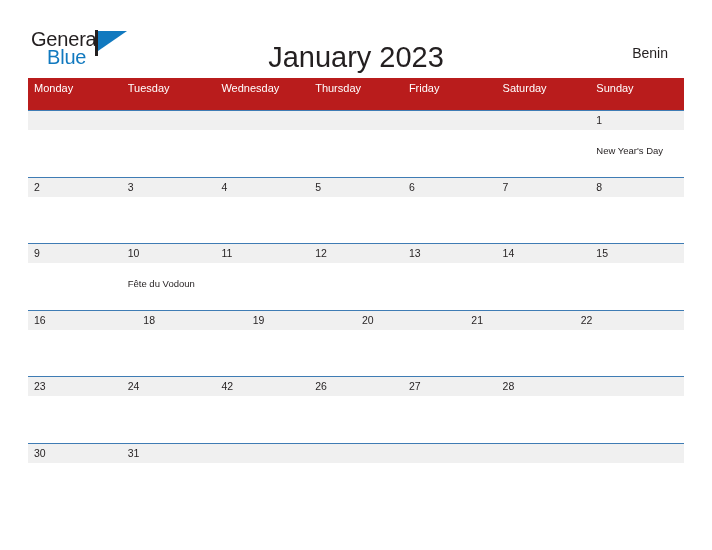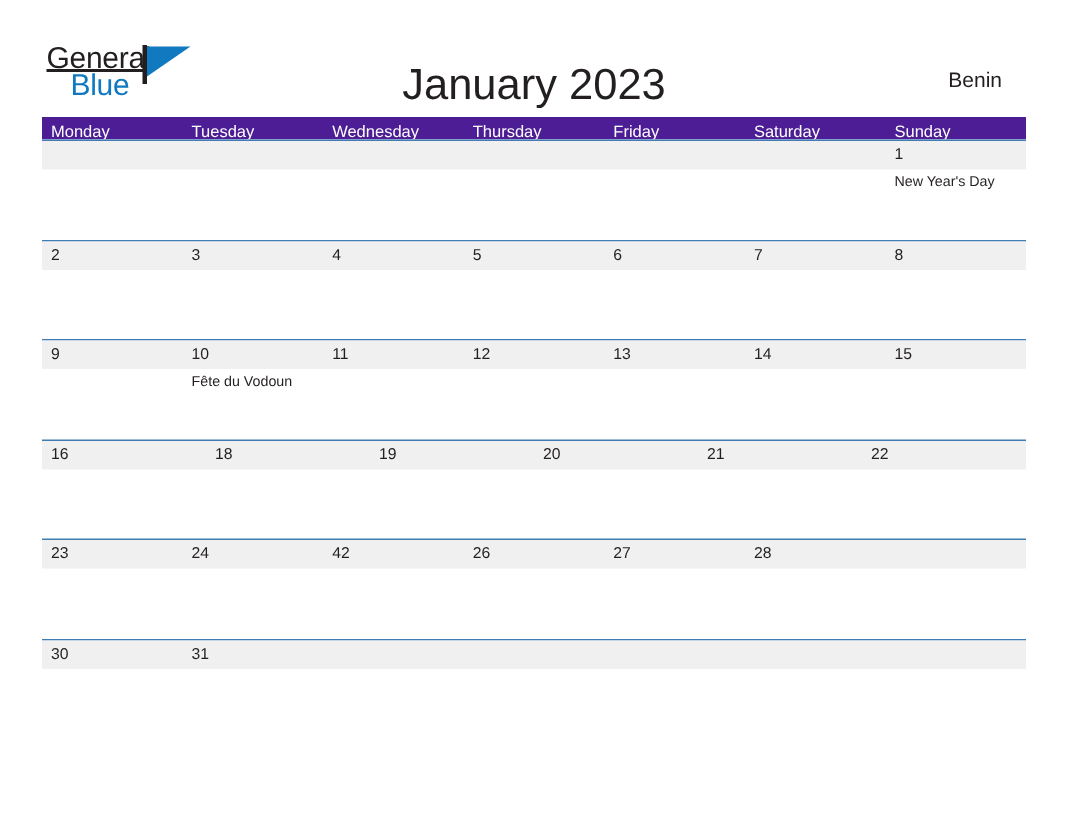--- a/index.html
+++ b/index.html
@@ -34,21 +34,20 @@
   }
   .logo-general {
     position: absolute;
     left: 0;
     top: 0;
     font-size: 20px;
     letter-spacing: -0.2px;
     color: #231f20;
     line-height: 20px;
     white-space: nowrap;
-    text-decoration: underline;
   }
   .logo-blue {
     position: absolute;
     left: 16px;
     top: 18px;
     font-size: 20px;
     letter-spacing: -0.2px;
     color: #1179bf;
     line-height: 20px;
     white-space: nowrap;
@@ -104,22 +103,22 @@
   .calendar {
     position: absolute;
     left: 28px;
     top: 78px;
     width: 656px;
   }
 
   .weekday-header {
     display: flex;
     width: 656px;
-    height: 15px;
-    background: #4c1d95;
+    height: 32px;
+    background: #b91c1c;
   }
   .weekday-cell {
     flex: 1 1 0;
     box-sizing: border-box;
     padding-left: 6px;
     font-size: 11px;
     color: #ffffff;
     line-height: 21px;
     white-space: nowrap;
     overflow: hidden;
@@ -159,21 +158,21 @@
     color: #231f20;
     line-height: 19px;
     height: 19px;
     display: block;
   }
   .day-event {
     font-size: 9.5px;
     color: #231f20;
     line-height: 12px;
     display: block;
-    padding-top: 3px;
+    padding-top: 15px;
     white-space: nowrap;
   }
 </style>
 </head>
 <body>
 
 <div class="page-header">
 
   <div class="logo">
     <span class="logo-general">General</span>

